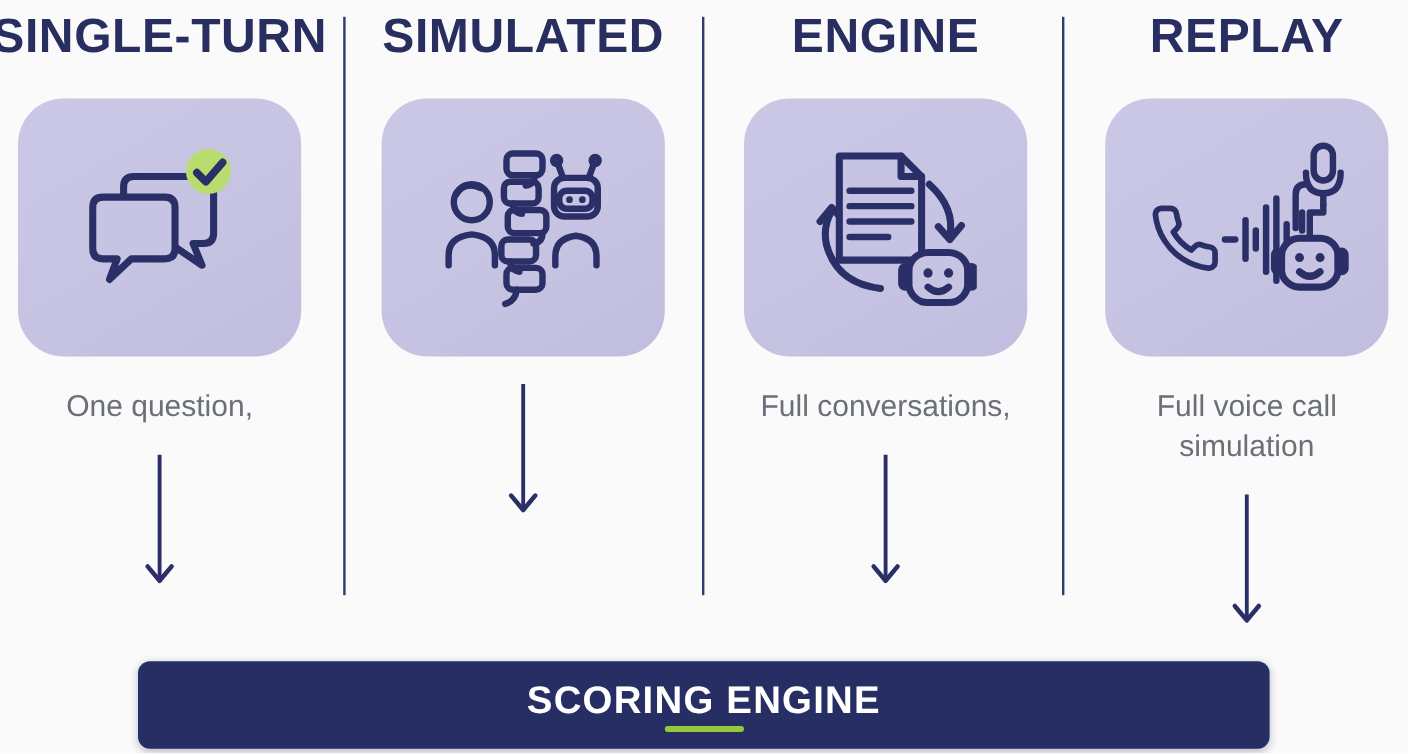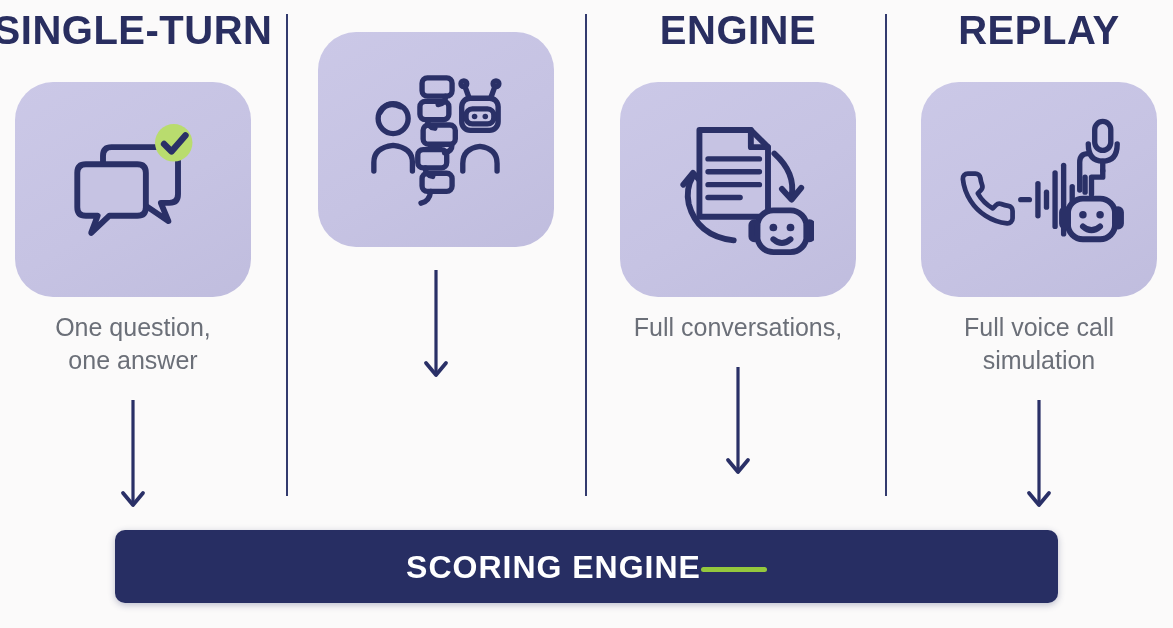--- a/index.html
+++ b/index.html
@@ -34,46 +34,47 @@
     width: 236px;
     height: 215px;
     border-radius: 38px;
     background: linear-gradient(150deg, var(--card-bg-light, #cbc8e7) 0%, var(--card-bg, #c6c3e3) 55%, var(--card-bg-dark, #c0bdde) 100%);
     display: flex;
     align-items: center;
     justify-content: center;
   }
   .icon { color: var(--navy, #2a3067); display: block; }
   .col-desc {
-    margin-top: 14px;
+    margin-top: 26px;
     text-align: center;
     font-size: 25px;
     line-height: 33px;
     color: var(--desc-gray, #6b6f78);
     white-space: nowrap;
   }
   .col-desc span { display: block; }
   .flow-arrow { margin-top: 20px; color: var(--navy, #2a3067); }
   .divider {
     position: absolute;
     top: 14px;
     width: 2px;
     height: 482px;
     background: var(--divider, #333a6e);
   }
   .scoring-bar {
     position: absolute;
     left: 115px;
-    top: 530px;
+    top: 551px;
     width: 943px;
     height: 73px;
     border-radius: 10px;
     background: var(--bar-bg, #272e63);
     box-shadow: 0 2px 7px rgba(40,45,95,0.30);
     display: flex;
+    flex-direction: column;
     align-items: center;
     justify-content: center;
   }
   .scoring-label {
     color: var(--bar-text, #ffffff);
     font-size: 32px;
     font-weight: 700;
     letter-spacing: 1px;
     line-height: 34px;
   }
@@ -95,29 +96,29 @@
     <div class="card">
       <svg class="icon" width="150" height="150" viewBox="0 0 140 140" fill="none" stroke="currentColor" stroke-width="5.5" stroke-linecap="round" stroke-linejoin="round">
         <path d="M50 30 H104 Q112 30 112 38 V74 Q112 82 104 82 H96 L103 99 L78 82 H50 Q42 82 42 74 V38 Q42 30 50 30 Z" fill="var(--card-bg)"></path>
         <path d="M26 46 H74 Q82 46 82 54 V86 Q82 94 74 94 H48 L31 110 L37 94 H26 Q18 94 18 86 V54 Q18 46 26 46 Z" fill="var(--card-bg)"></path>
         <circle cx="108" cy="26" r="17.5" fill="var(--green-check)" stroke="none"></circle>
         <polyline points="99,27 106,34 119,19" stroke-width="6"></polyline>
       </svg>
     </div>
     <div class="col-desc">
       <span>One question,</span>
-      <span>one answer</span>
     </div>
     <svg class="flow-arrow" width="26" height="124" viewBox="0 0 26 124" fill="none" stroke="currentColor">
       <line x1="13" y1="3" x2="13" y2="107" stroke-width="3.2"></line>
       <polyline points="3,96 13,108 23,96" stroke-width="3.8" stroke-linecap="round" stroke-linejoin="round"></polyline>
     </svg>
   </div>
 
   <div class="col" style="left:318px">
+    <div class="col-title">SIMULATED</div>
     <div class="card">
       <svg class="icon" width="150" height="150" viewBox="0 0 140 140" fill="none" stroke="currentColor" stroke-width="5" stroke-linecap="round" stroke-linejoin="round">
 
         <circle cx="30" cy="50" r="14"></circle>
         <path d="M18 44 Q24 33 37 39"></path>
         <path d="M12 99 V91 Q12 77 30 75 Q48 77 48 91 V99"></path>
 
         <rect x="57" y="12" width="28" height="17" rx="5"></rect>
         <path d="M79 29 q0 7 -7 8"></path>
         <rect x="55" y="34" width="27" height="17" rx="5"></rect>

